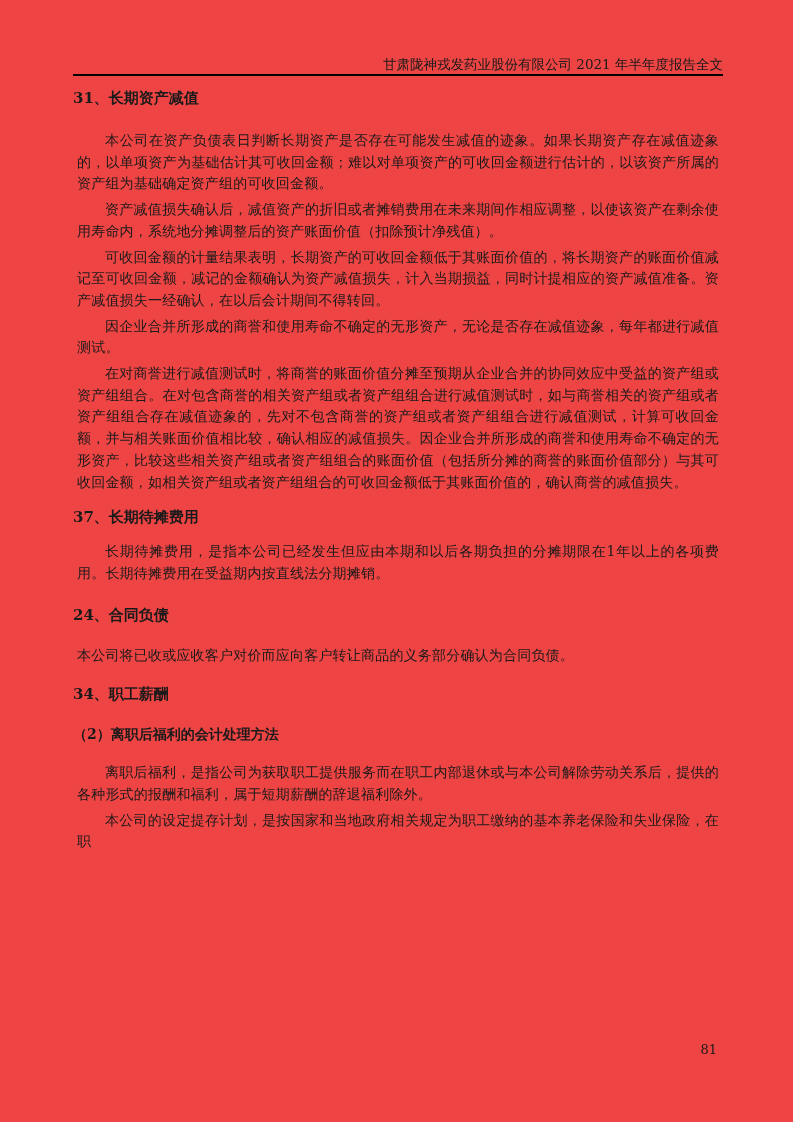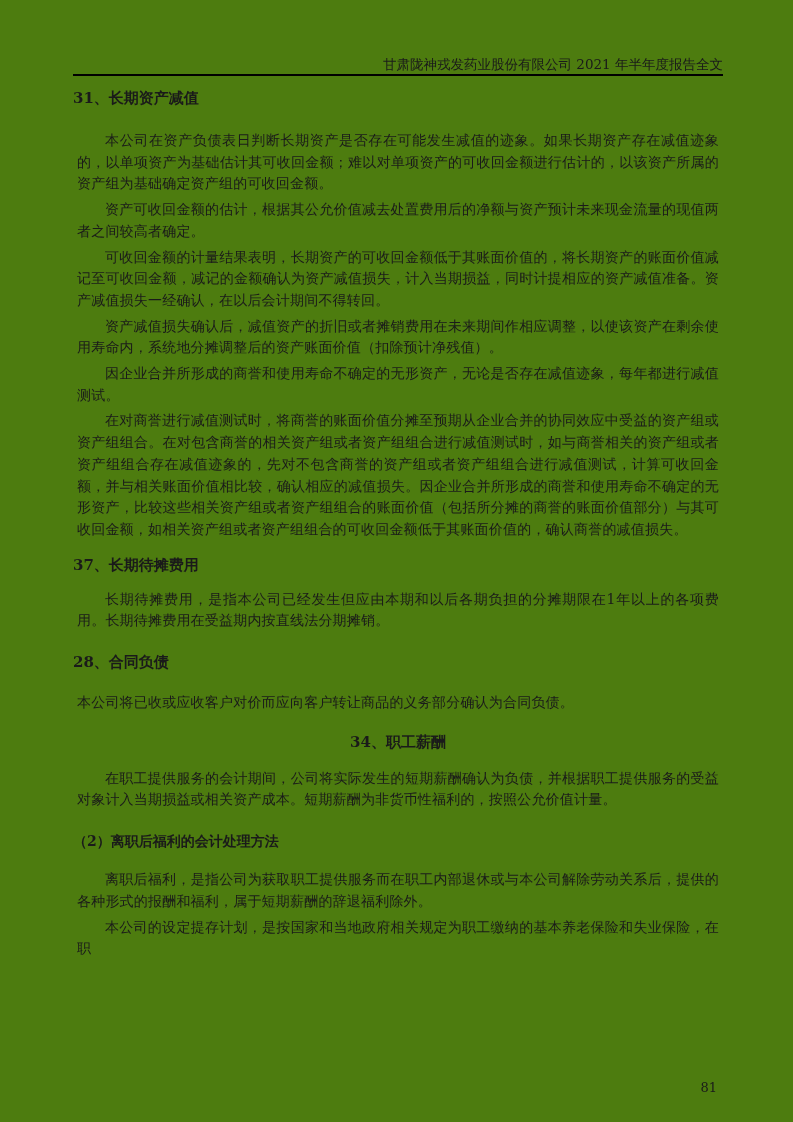--- a/index.html
+++ b/index.html
@@ -1,21 +1,21 @@
 <!DOCTYPE html>
 <html><head>
 <meta charset="utf-8">
 <style>
   html, body { margin: 0; padding: 0; background: #888; }
   .page {
     position: relative;
     width: 793px;
     height: 1122px;
     margin: 0 auto;
-    background: #4d7c0f;
+    background: #ef4444;
     font-family: "DejaVu Serif", "Liberation Serif", serif;
     color: #1a1a1a;
     overflow: hidden;
   }
   .page-header {
     position: absolute;
     top: 56px;
     left: 73px;
     right: 70px;
     text-align: right;
@@ -38,40 +38,40 @@
     width: 650px;
   }
   .content h2 {
     font-size: 15px;
     line-height: 20px;
     font-weight: bold;
     margin: 20px 0 22px 0;
   }
   .content h2.h-32 { margin: 14px 0 14px 0; }
   .content h2.h-33 { margin: 20px 0 20px 0; }
-  .content h2.h-34 { margin: 18px 0 16px 0; text-align: center; }
+  .content h2.h-34 { margin: 18px 0 16px 0; }
   .content h3 {
     font-size: 14px;
     line-height: 20px;
     font-weight: bold;
     margin: 18px 0 22px 0;
   }
   .content h3.h-sub2 { margin: 20px 0 18px 0; }
   .content p {
     font-size: 14px;
     line-height: 21.7px;
     margin: 4px;
     text-align: justify;
     text-indent: 2em;
     letter-spacing: 0.2px;
   }
   .content p.no-indent { text-indent: 0; }
   .page-footer {
     position: absolute;
-    top: 1080px;
+    top: 1042px;
     right: 76px;
     font-size: 13px;
     line-height: 15px;
     color: #1a1a1a;
     text-align: center;
   }
 </style>
 </head>
 <body>
 
@@ -80,35 +80,33 @@
   <div class="page-header">
     <span>甘肃陇神戎发药业股份有限公司 2021 年半年度报告全文</span>
   </div>
 
   <div class="header-rule"></div>
 
   <div class="content">
 
     <h2 class="h-31">31、长期资产减值</h2>
     <p>本公司在资产负债表日判断长期资产是否存在可能发生减值的迹象。如果长期资产存在减值迹象的，以单项资产为基础估计其可收回金额；难以对单项资产的可收回金额进行估计的，以该资产所属的资产组为基础确定资产组的可收回金额。</p>
-    <p>资产可收回金额的估计，根据其公允价值减去处置费用后的净额与资产预计未来现金流量的现值两者之间较高者确定。</p>
+    <p>资产减值损失确认后，减值资产的折旧或者摊销费用在未来期间作相应调整，以使该资产在剩余使用寿命内，系统地分摊调整后的资产账面价值（扣除预计净残值）。</p>
     <p>可收回金额的计量结果表明，长期资产的可收回金额低于其账面价值的，将长期资产的账面价值减记至可收回金额，减记的金额确认为资产减值损失，计入当期损益，同时计提相应的资产减值准备。资产减值损失一经确认，在以后会计期间不得转回。</p>
-    <p>资产减值损失确认后，减值资产的折旧或者摊销费用在未来期间作相应调整，以使该资产在剩余使用寿命内，系统地分摊调整后的资产账面价值（扣除预计净残值）。</p>
     <p>因企业合并所形成的商誉和使用寿命不确定的无形资产，无论是否存在减值迹象，每年都进行减值测试。</p>
     <p>在对商誉进行减值测试时，将商誉的账面价值分摊至预期从企业合并的协同效应中受益的资产组或资产组组合。在对包含商誉的相关资产组或者资产组组合进行减值测试时，如与商誉相关的资产组或者资产组组合存在减值迹象的，先对不包含商誉的资产组或者资产组组合进行减值测试，计算可收回金额，并与相关账面价值相比较，确认相应的减值损失。因企业合并所形成的商誉和使用寿命不确定的无形资产，比较这些相关资产组或者资产组组合的账面价值（包括所分摊的商誉的账面价值部分）与其可收回金额，如相关资产组或者资产组组合的可收回金额低于其账面价值的，确认商誉的减值损失。</p>
 
     <h2 class="h-32">37、长期待摊费用</h2>
     <p>长期待摊费用，是指本公司已经发生但应由本期和以后各期负担的分摊期限在1年以上的各项费用。长期待摊费用在受益期内按直线法分期摊销。</p>
 
-    <h2 class="h-33">28、合同负债</h2>
+    <h2 class="h-33">24、合同负债</h2>
     <p class="no-indent">本公司将已收或应收客户对价而应向客户转让商品的义务部分确认为合同负债。</p>
 
     <h2 class="h-34">34、职工薪酬</h2>
 
-    <p>在职工提供服务的会计期间，公司将实际发生的短期薪酬确认为负债，并根据职工提供服务的受益对象计入当期损益或相关资产成本。短期薪酬为非货币性福利的，按照公允价值计量。</p>
 
     <h3 class="h-sub2">（2）离职后福利的会计处理方法</h3>
     <p>离职后福利，是指公司为获取职工提供服务而在职工内部退休或与本公司解除劳动关系后，提供的各种形式的报酬和福利，属于短期薪酬的辞退福利除外。</p>
     <p>本公司的设定提存计划，是按国家和当地政府相关规定为职工缴纳的基本养老保险和失业保险，在职</p>
 
   </div>
 
   <div class="page-footer">
     <span>81</span>
   </div>

